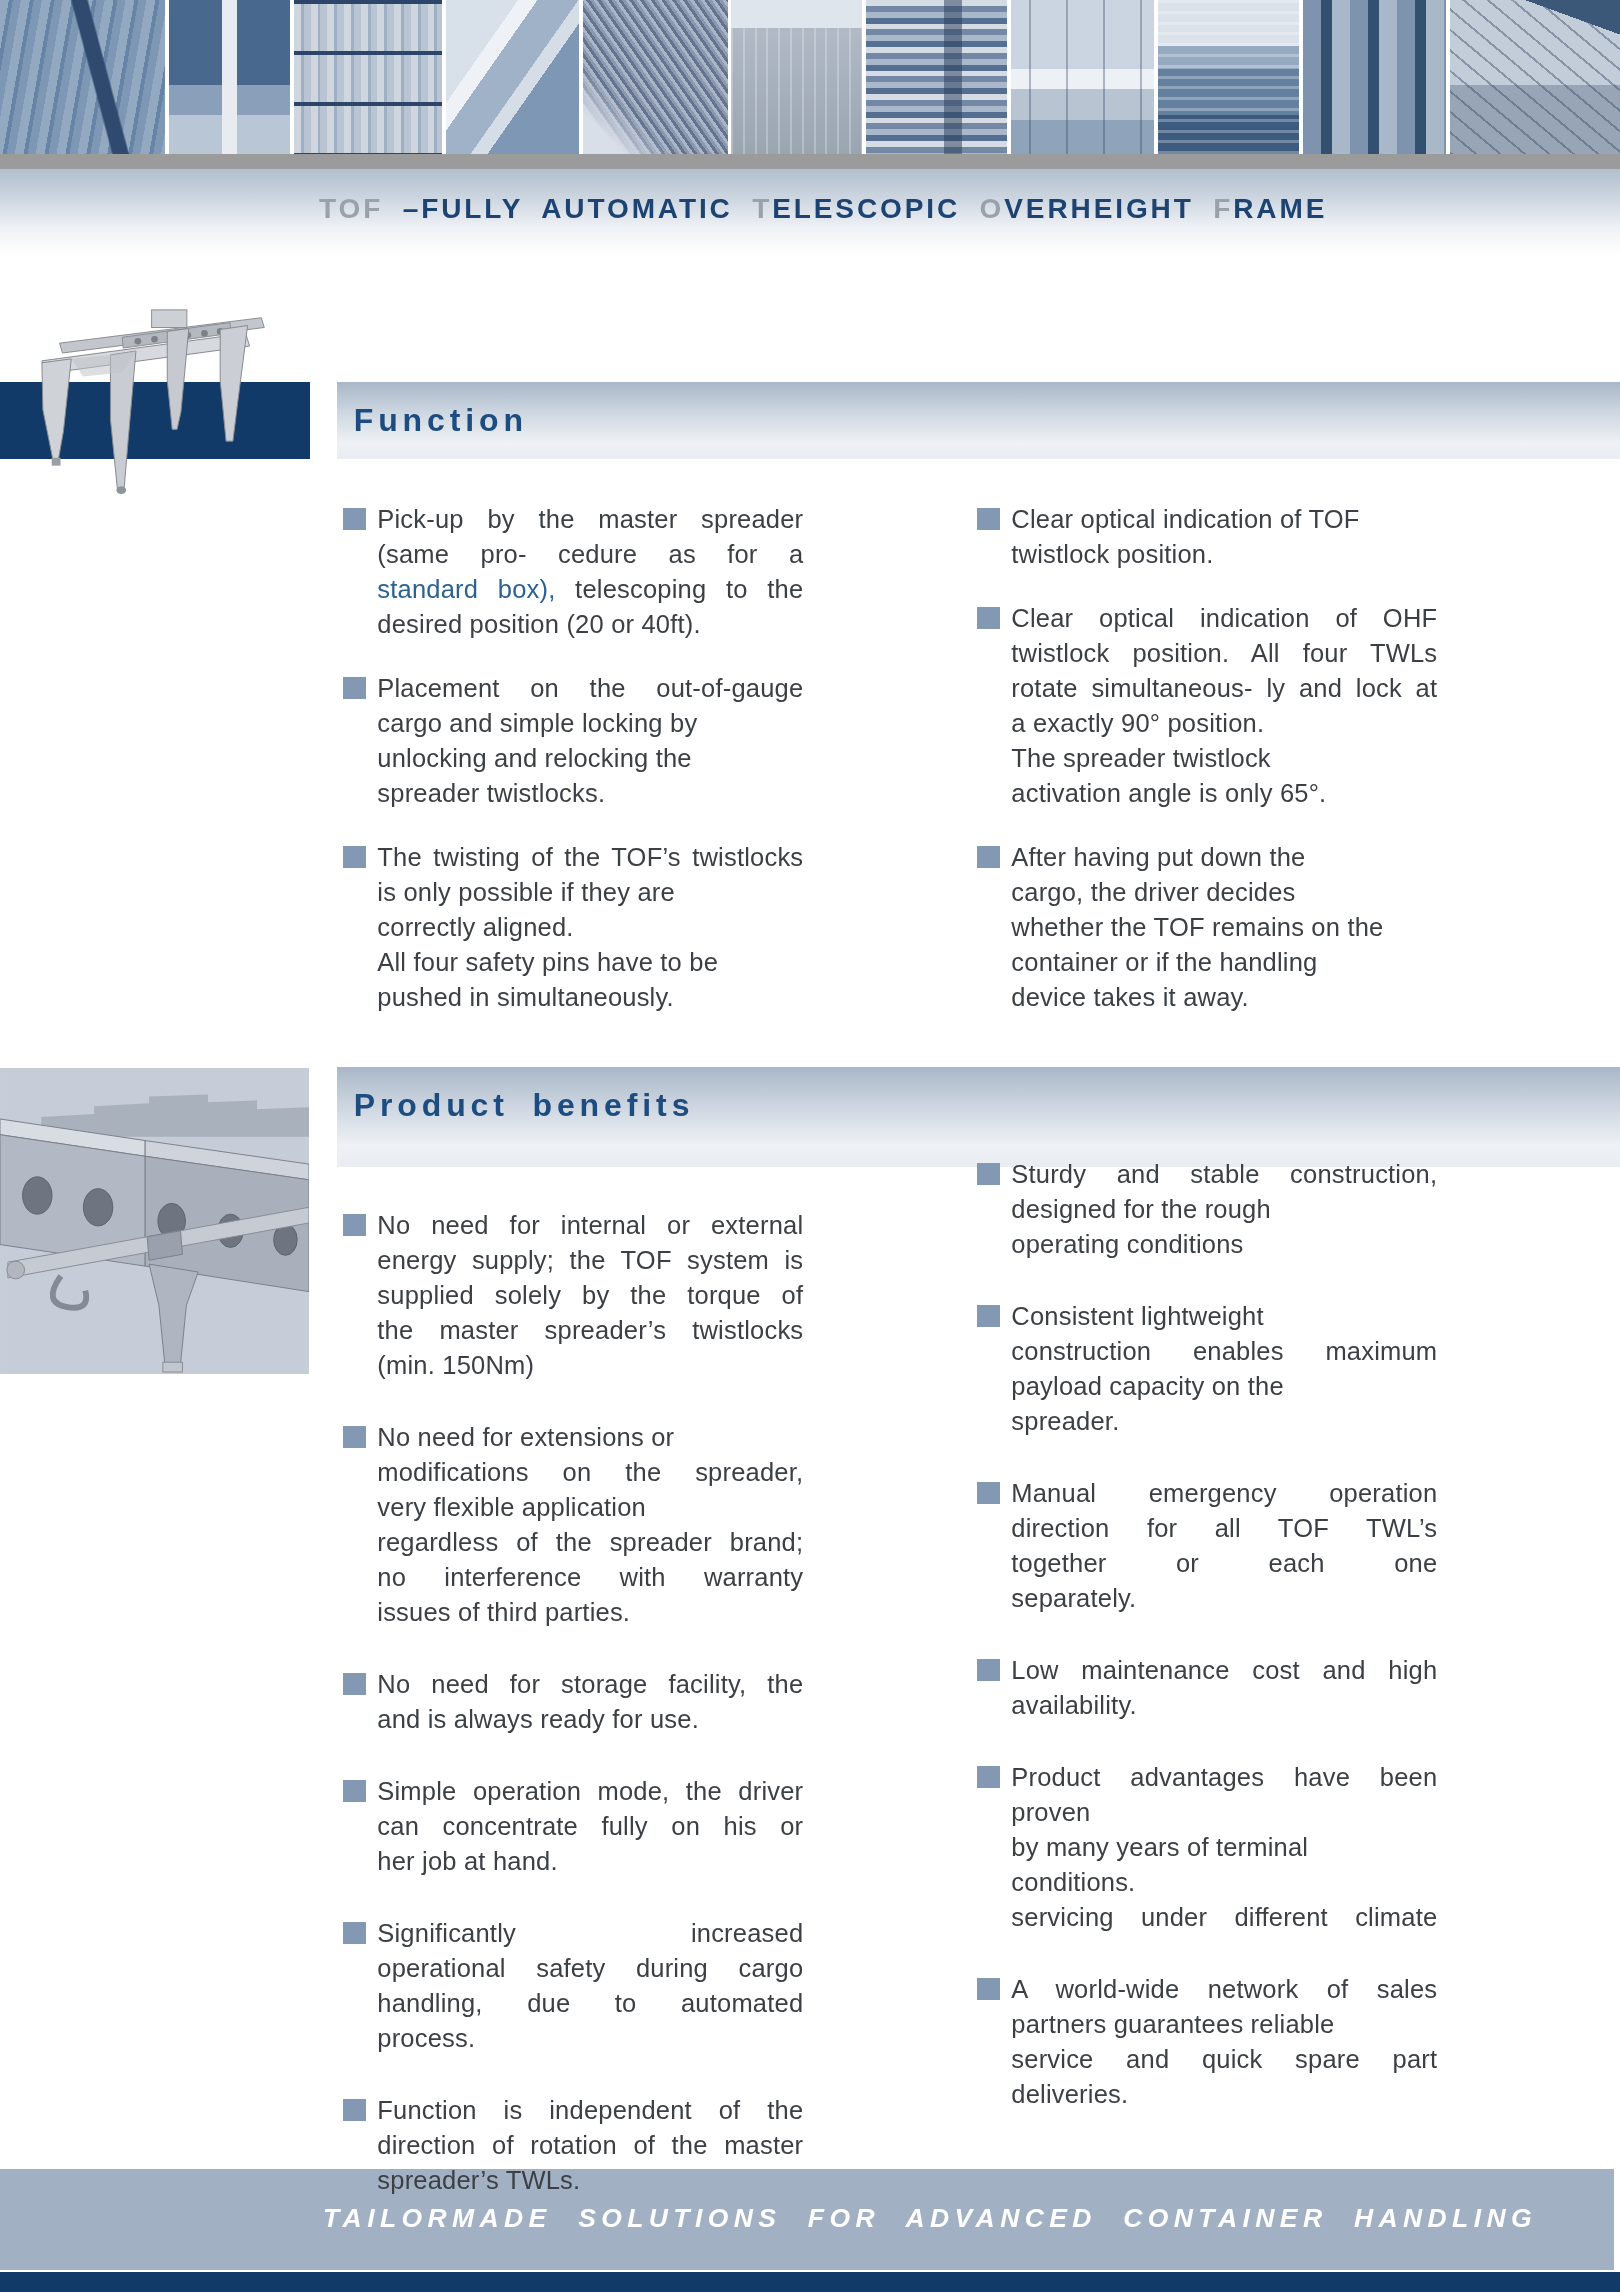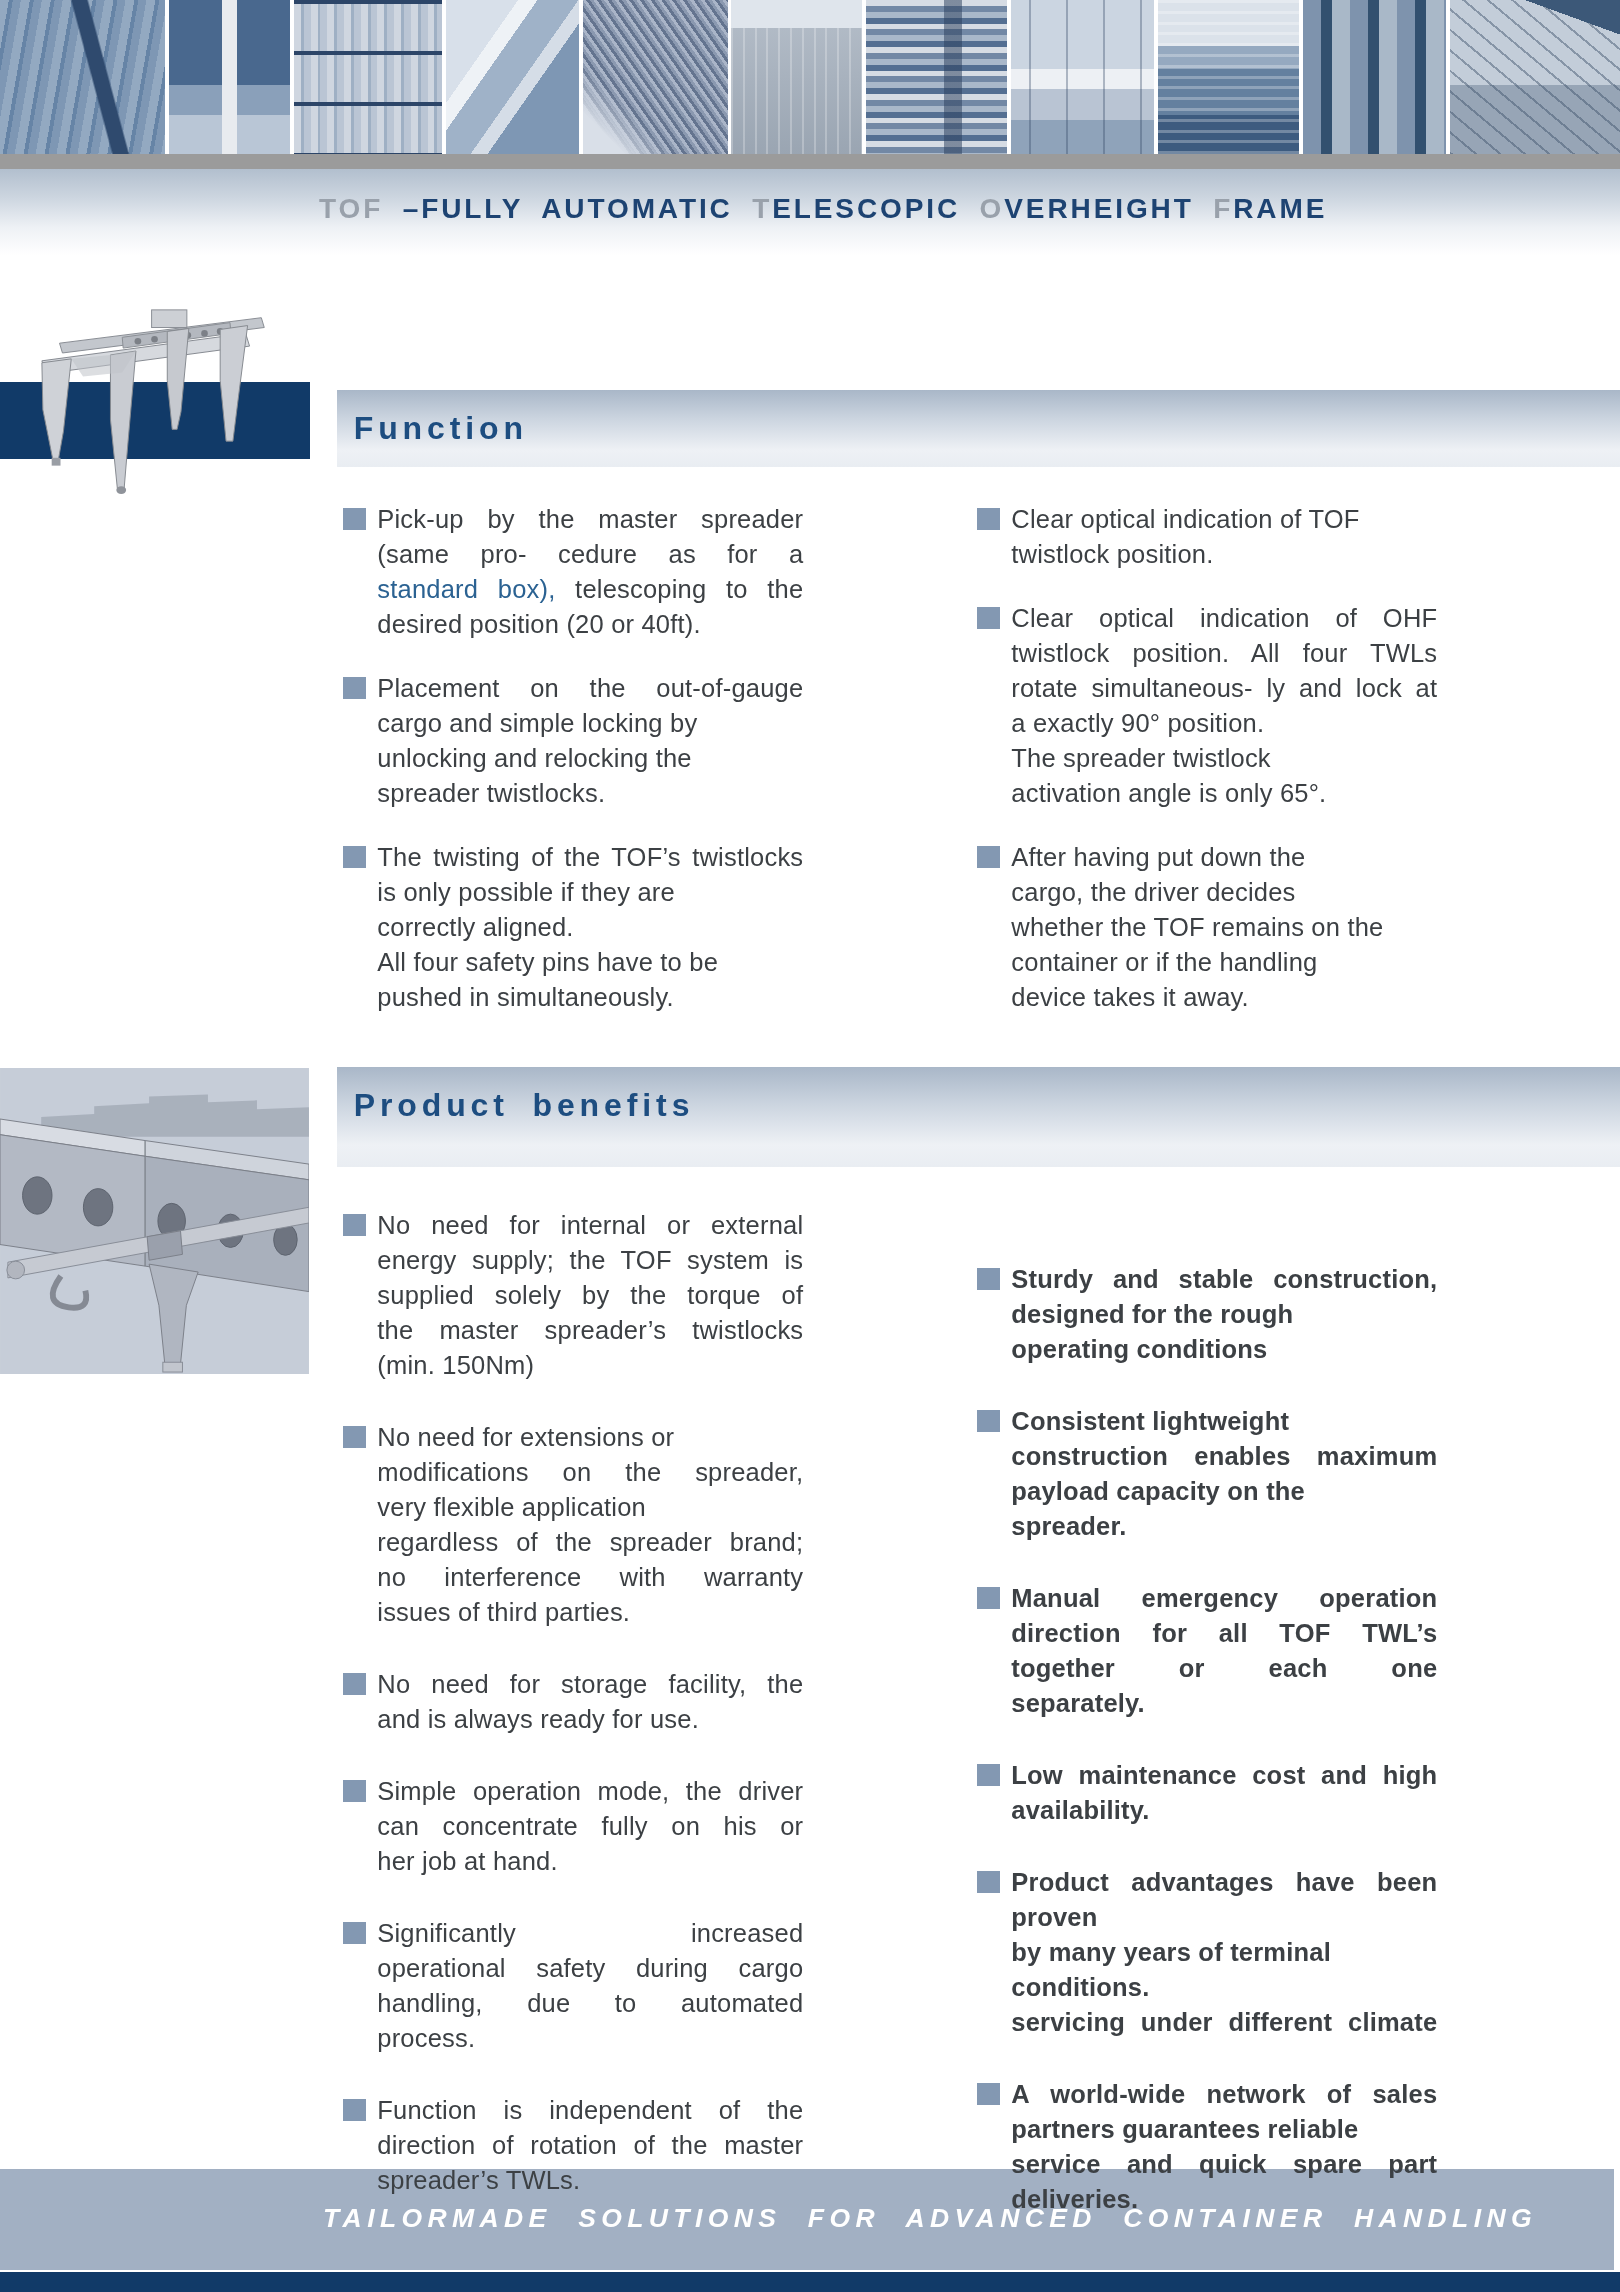--- a/index.html
+++ b/index.html
@@ -49,31 +49,31 @@
     letter-spacing:2.9px;word-spacing:8.8px;white-space:nowrap;color:var(--title-navy,#1d4372);}
   .run-gray{color:var(--title-gray,#99a1ab);}
   .run-navy{color:var(--title-navy,#1d4372);}
   .run-accent{color:var(--accent,#2b6292);}
   
   .navy-block{position:absolute;left:0;top:382px;width:310px;height:77px;background:var(--navy,#113a68);z-index:1;}
   .band-bar{position:absolute;height:77px;left:337px;width:1283px;z-index:1;
     background:linear-gradient(180deg,#a9b7c8 0%,#ccd5e0 38%,#eef1f5 78%,#e9edf2 100%);}
   .band-bar .heading{display:block;padding-left:16.7px;line-height:77px;font-size:32px;font-weight:bold;
     letter-spacing:4.9px;word-spacing:9.8px;color:var(--heading,#1d4d80);white-space:nowrap;}
-  .bar-fn{top:390px;}
+  .bar-fn{top:382px;}
   .bar-pb{top:1067px;height:100px;}
   
   .img-frame{position:absolute;left:25.5px;top:304px;z-index:2;}
   .img-beam{position:absolute;left:0;top:1068px;z-index:2;}
   
   .col{position:absolute;z-index:3;}
   .fn-left{left:343px;top:502px;width:461px;}
   .fn-right{left:977px;top:502px;width:462px;}
   .pb-left{left:343px;top:1208px;width:461px;}
-  .pb-right{left:977px;top:1262px;width:462px;font-weight:bold;}
+  .pb-right{left:977px;top:1157px;width:462px;}
   .bullet-item{display:flex;}
   .fn-col .bullet-item{margin-bottom:29px;}
   .pb-col .bullet-item{margin-bottom:37px;}
   .bullet{flex:0 0 22.5px;width:22.5px;height:22.5px;background:var(--bullet,#8398b2);margin-top:5.9px;margin-right:11.8px;}
   .bullet-text{width:426px;font-size:25.5px;line-height:35px;color:var(--body-text,#3c4044);letter-spacing:0.2px;}
   .bl{white-space:nowrap;}
   .bl.j{white-space:normal;text-align:justify;text-align-last:justify;}
   
   .footer-band{position:absolute;left:0;top:2169px;width:1614px;height:101px;background:var(--footer-band,#a2b0c3);z-index:1;}
   .footer-navy{position:absolute;left:0;top:2272px;width:1620px;height:20.6px;background:var(--navy,#113a68);z-index:1;}

